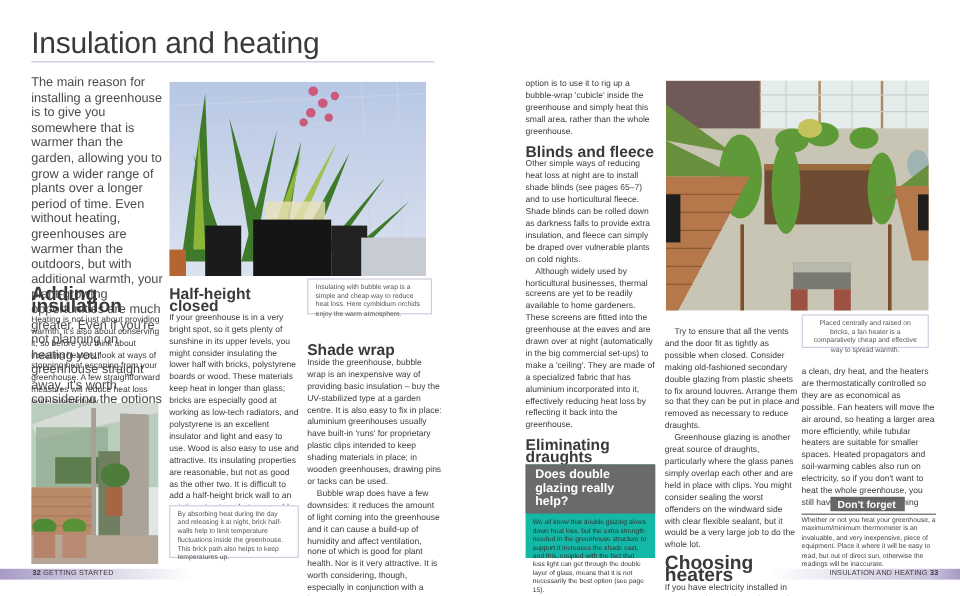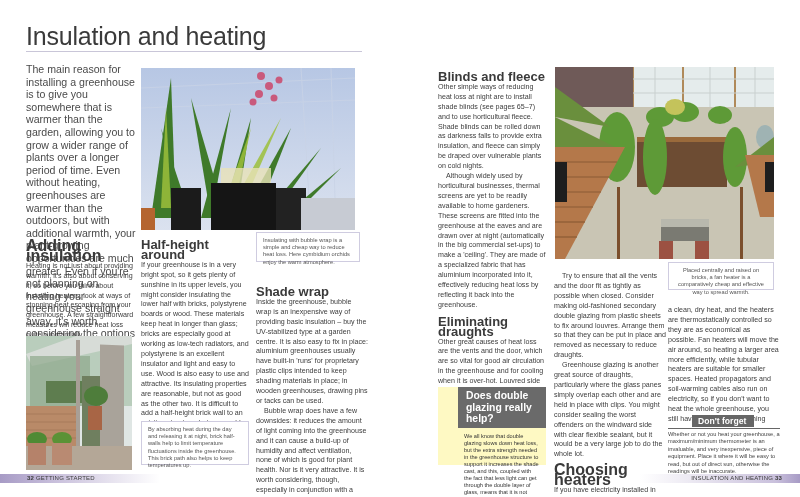--- a/index.html
+++ b/index.html
@@ -8,21 +8,21 @@
   .abs { position: absolute; }
   .title { left: 26px; top: 22px; font-size: 25px; color: #3a3a3a; font-weight: normal; letter-spacing: -0.2px; }
   .title-rule { left: 26px; top: 51px; width: 336px; height: 1px; background: #c9c6d8; }
   .intro { left: 26px; top: 63px; width: 110px; font-size: 10.6px; line-height: 12.6px; color: #4a4a4a; }
   .body { font-size: 7.1px; line-height: 9.9px; color: #3c3c3c; }
   .body p.ind { text-indent: 8px; }
   .h2big { font-size: 16px; font-weight: bold; color: #3a3a3a; margin-bottom: 1px; }
   .h3 { font-size: 13px; font-weight: bold; color: #3a3a3a; margin-bottom: 1px; }
   .caption { border: 1px solid #cfcce0; background: #fff; font-size: 5.7px; line-height: 7.2px; color: #555; padding: 4px 6px; }
   .photo { overflow: hidden; }
-  .sidebar-box { background: #fef9c3; padding-left: 20px; }
+  .sidebar-box { background: #14b8a6; }
   .sidebar-head { background: #6a6a6a; color: #fff; font-weight: bold; font-size: 10.4px; line-height: 11.5px; padding: 3px 6px 3px 8px; }
   .sidebar-body { font-size: 5.6px; line-height: 7px; color: #333; padding: 5px 6px 6px 6px; }
   .dont-head { display: inline-block; background: #666; color: #fff; font-weight: bold; font-size: 8.6px; padding: 1px 8px 1px 6px; margin-left: 24px; }
   .dont-rule { height: 1px; background: #666; }
   .footer-left { left: 0; top: 474px; width: 160px; height: 9px; background: linear-gradient(90deg, #a79bc5 0%, #c9c0dc 35%, #e7e3ef 70%, #ffffff 100%); }
   .footer-right { left: 640px; top: 474px; width: 160px; height: 9px; background: linear-gradient(270deg, #a79bc5 0%, #c9c0dc 15%, #e7e3ef 60%, #ffffff 100%); }
   .footer-text { font-size: 6px; line-height: 9px; color: #3a3a3a; letter-spacing: 0.2px; }
   .footer-text b { font-weight: bold; }
 </style>
 </head>
@@ -107,32 +107,33 @@
     <rect x="70" y="115" width="65" height="47" fill="#151515"></rect>
     <rect x="30" y="120" width="30" height="42" fill="#1b1b1b"></rect>
     <rect x="135" y="120" width="30" height="42" fill="#222"></rect>
     <rect x="0" y="140" width="14" height="22" fill="#b5652f"></rect>
     <rect x="160" y="130" width="54" height="32" fill="#c7cbd3"></rect>
   </svg>
 </div>
 <div class="abs caption" style="left:256px; top:232px; width:104px; height:30px;">Insulating with bubble wrap is a simple and cheap way to reduce heat loss. Here cymbidium orchids enjoy the warm atmosphere.</div>
 
 <div class="abs body" style="left:141px; top:240px; width:108px;">
-  <div class="h3">Half-height around</div>
+  <div class="h3">Half-height closed</div>
   <p>If your greenhouse is in a very bright spot, so it gets plenty of sunshine in its upper levels, you might consider insulating the lower half with bricks, polystyrene boards or wood. These materials keep heat in longer than glass; bricks are especially good at working as low-tech radiators, and polystyrene is an excellent insulator and light and easy to use. Wood is also easy to use and attractive. Its insulating properties are reasonable, but not as good as the other two. It is difficult to add a half-height brick wall to an existing structure, but you could add wood or polystyrene boards more easily.</p>
 </div>
 <div class="abs caption" style="left:141px; top:421px; width:108px; height:44px;">By absorbing heat during the day and releasing it at night, brick half-walls help to limit temperature fluctuations inside the greenhouse. This brick path also helps to keep temperatures up.</div>
 
 <div class="abs body" style="left:256px; top:287px; width:112px;">
   <div class="h3">Shade wrap</div>
   <p>Inside the greenhouse, bubble wrap is an inexpensive way of providing basic insulation – buy the UV-stabilized type at a garden centre. It is also easy to fix in place: aluminium greenhouses usually have built-in 'runs' for proprietary plastic clips intended to keep shading materials in place; in wooden greenhouses, drawing pins or tacks can be used.</p>
   <p class="ind">Bubble wrap does have a few downsides: it reduces the amount of light coming into the greenhouse and it can cause a build-up of humidity and affect ventilation, none of which is good for plant health. Nor is it very attractive. It is worth considering, though, especially in conjunction with a heater. One</p>
 </div>
 
 <div class="abs body" style="left:438px; top:66px; width:110px;">
+  <p>option is to use it to rig up a bubble-wrap 'cubicle' inside the greenhouse and simply heat this small area, rather than the whole greenhouse.</p>
   <div style="height:6px;"></div>
   <div class="h3">Blinds and fleece</div>
   <p>Other simple ways of reducing heat loss at night are to install shade blinds (see pages 65–7) and to use horticultural fleece. Shade blinds can be rolled down as darkness falls to provide extra insulation, and fleece can simply be draped over vulnerable plants on cold nights.</p>
   <p class="ind">Although widely used by horticultural businesses, thermal screens are yet to be readily available to home gardeners. These screens are fitted into the greenhouse at the eaves and are drawn over at night (automatically in the big commercial set-ups) to make a 'ceiling'. They are made of a specialized fabric that has aluminium incorporated into it, effectively reducing heat loss by reflecting it back into the greenhouse.</p>
   <div style="height:6px;"></div>
   <div class="h3">Eliminating draughts</div>
   <p>Other great causes of heat loss are the vents and the door, which are so vital for good air circulation in the greenhouse and for cooling when it is over-hot. Louvred side vents are particularly guilty in this respect.</p>
 </div>
 
 <div class="abs sidebar-box" style="left:438px; top:387px; width:108px; height:78px;">

